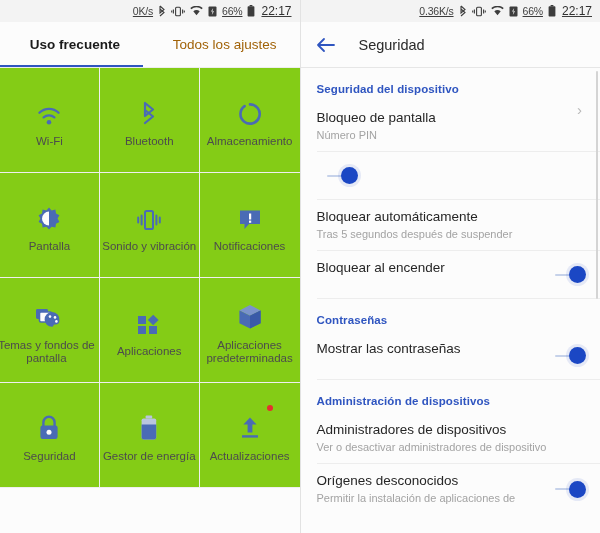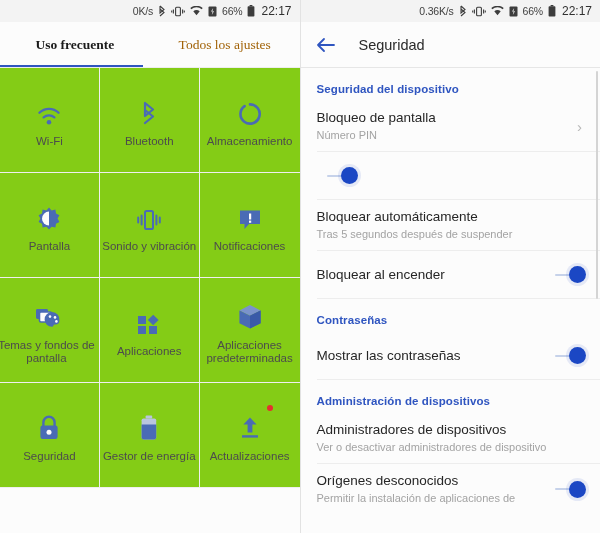--- a/index.html
+++ b/index.html
@@ -11,28 +11,29 @@
   }
   .screen{display:flex;width:600px;height:533px;}
   .panel{position:relative;width:300px;height:533px;background:#fcfcfc;overflow:hidden;}
   .panel.left{border-right:1px solid #e2e2e2;}
 
   
   .statusbar{
     height:22px;display:flex;align-items:center;justify-content:flex-end;
     padding-right:8px;gap:5px;background:#f3f3f3;color:#3c3c3c;
     font-size:11px;
+    text-decoration:underline;
   }
   .statusbar .net{font-size:10.5px;letter-spacing:-.2px;color:#424242;}
   .statusbar .clock{font-size:12px;color:#303030;margin-left:1px;text-align:center;}
   .sicon{display:inline-flex;align-items:center;justify-content:center;}
   .sicon svg{display:block;}
 
   
-  .tabs{height:45px;display:flex;background:#fcfcfc;position:relative;font-family:Liberation Serif, serif;}
+  .tabs{height:45px;display:flex;background:#fcfcfc;position:relative;}
   .tab{flex:1;display:flex;align-items:center;justify-content:center;font-size:13.5px;color:#a16207;}
   .tab.active{color:#1a1a1a;font-weight:bold;}
   .tabline{position:absolute;left:0;bottom:0;width:143px;height:2.5px;background:#2f55c0;}
   .tabs-base{height:1px;background:#ededed;}
 
   
   .grid{display:grid;grid-template-columns:repeat(3,1fr);}
   .cell{
     position:relative;display:flex;flex-direction:column;
     align-items:center;justify-content:center;
@@ -60,21 +61,21 @@
   .appbar-title{font-size:14.5px;color:#2a2a2a;}
   .appbar-base{height:1px;background:#e6e6e6;}
 
   
   .list{position:relative;background:#fcfcfc;height:466px;overflow:hidden;}
   .section-header{
     padding:15px 16px 6px 16px;font-size:11.5px;font-weight:bold;color:#2f55c0;
     letter-spacing:.1px;
   }
   .row{
-    display:flex;align-items:center;justify-content:space-between;
+    display:flex;justify-content:space-between;
     padding:0 14px 0 16px;box-sizing:border-box;min-height:47px;position:relative;
   }
   .row .texts{display:flex;flex-direction:column;gap:2px;padding:8px 0;}
   .row .title{font-size:13.5px;color:#262626;line-height:17px;}
   .row .sub{font-size:11px;color:#a3a3a3;line-height:15px;}
   .divider{height:1px;background:#ededed;margin-left:16px;}
   .chev{color:#b8b8b8;font-size:15px;padding-right:4px;}
   .switch{display:flex;align-items:center;flex-shrink:0;padding-left:10px;}
   .switch .track{width:16px;height:2px;background:#c6d2ea;border-radius:2px;}
   .switch .knob{

